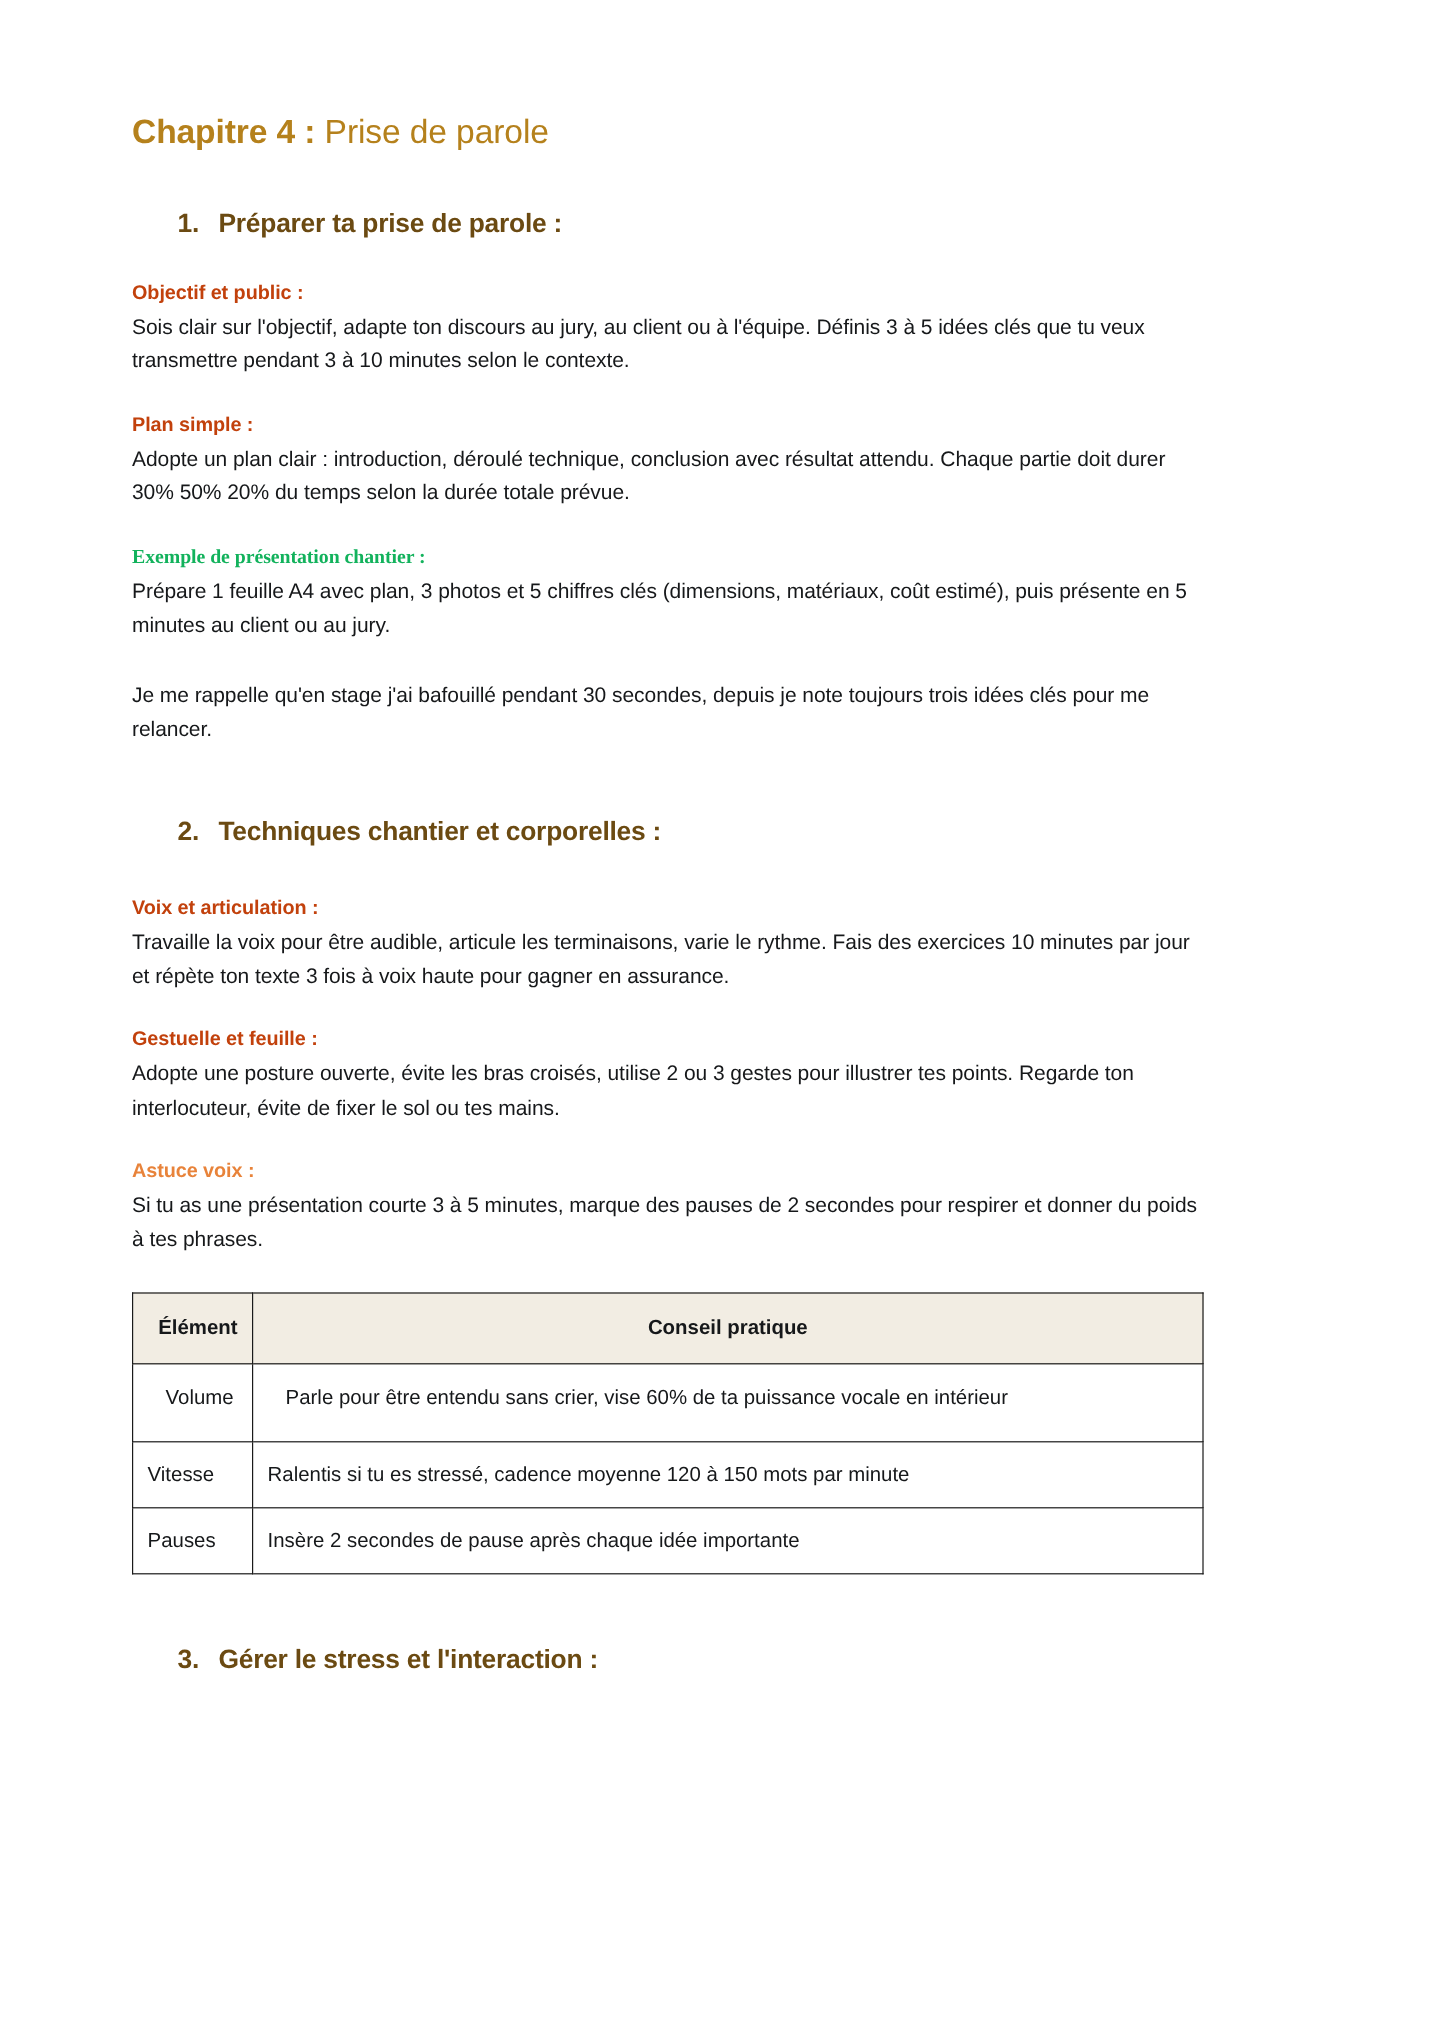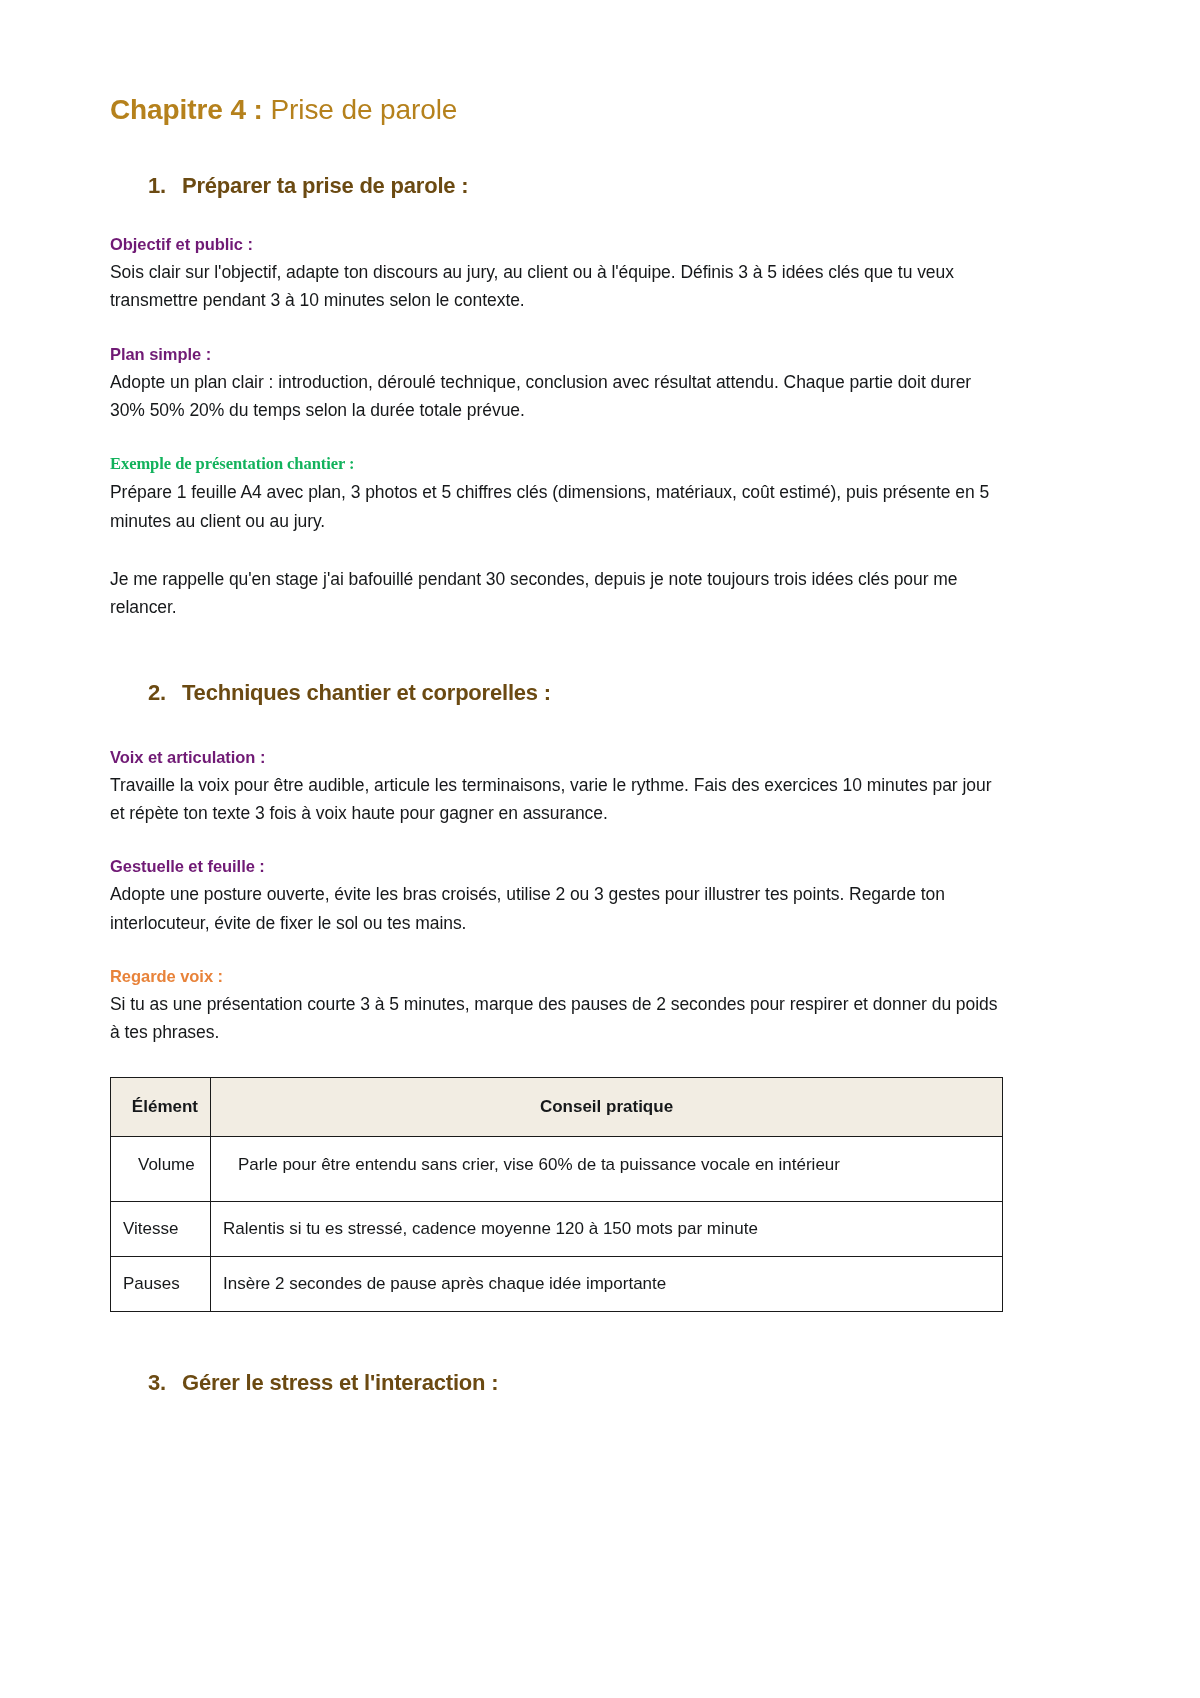--- a/index.html
+++ b/index.html
@@ -67,21 +67,21 @@
   .section-heading.sec2 { margin-top: 58px; margin-bottom: 42px; }
   .section-heading.sec3 { margin-top: 58px; margin-bottom: 0; }
 
   
   .block {
     margin: 0 0 30px 0;
   }
   .block-title {
     font-size: 16.5px;
     font-weight: 700;
-    color: #701a75;
+    color: #c2410c;
     margin: 0 0 4px 0;
     letter-spacing: -0.05px;
   }
   .block-title.green { color: #12B25C; font-family: Liberation Serif, serif; }
   .block-title.orange { color: #E8833A; }
 
   .block-body {
     font-size: 17.5px;
     line-height: 1.62;
     color: #16181A;
@@ -175,21 +175,21 @@
       <div class="block-title">Voix et articulation :</div>
       <p class="block-body">Travaille la voix pour être audible, articule les terminaisons, varie le rythme. Fais des exercices 10 minutes par jour et répète ton texte 3 fois à voix haute pour gagner en assurance.</p>
     </div>
 
     <div class="block">
       <div class="block-title">Gestuelle et feuille :</div>
       <p class="block-body">Adopte une posture ouverte, évite les bras croisés, utilise 2 ou 3 gestes pour illustrer tes points. Regarde ton interlocuteur, évite de fixer le sol ou tes mains.</p>
     </div>
 
     <div class="block">
-      <div class="block-title orange">Regarde voix :</div>
+      <div class="block-title orange">Astuce voix :</div>
       <p class="block-body">Si tu as une présentation courte 3 à 5 minutes, marque des pauses de 2 secondes pour respirer et donner du poids à tes phrases.</p>
     </div>
 
     <table class="tip-table">
       <colgroup>
         <col class="col-w-el">
         <col class="col-w-tip">
       </colgroup>
       <thead>
         <tr>

